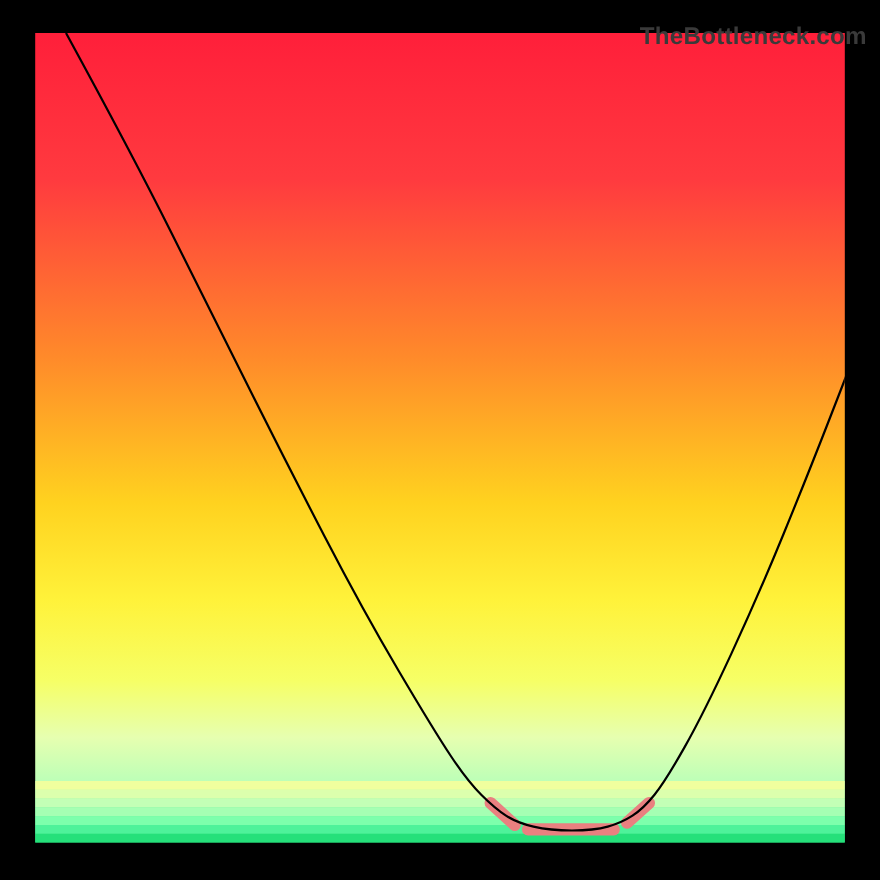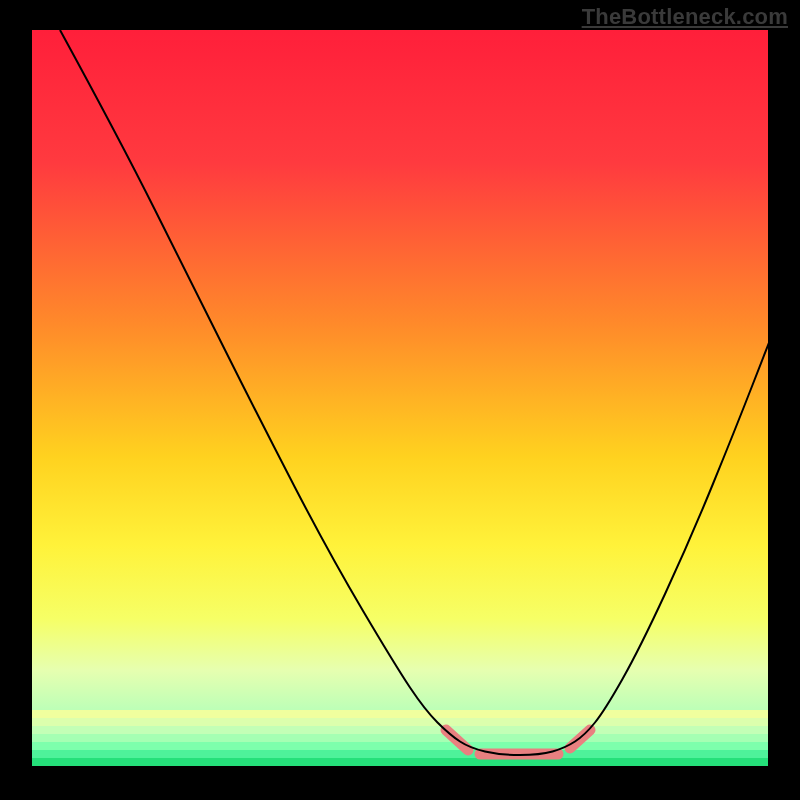--- a/index.html
+++ b/index.html
@@ -12,28 +12,27 @@
     font-family: Arial, Helvetica, sans-serif;
   }
   .frame {
     position: relative;
     width: 800px;
     height: 800px;
     background: #000;
   }
   .watermark {
     position: absolute;
-    top: 4px;
+    top: 20px;
     right: 12px;
     color: #3a3a3a;
     font-size: 22px;
     font-weight: 600;
     letter-spacing: 0.2px;
     z-index: 5;
-    text-decoration: underline;
   }
   svg {
     position: absolute;
     top: 0;
     left: 0;
   }
 </style>
 </head>
 <body>
 <div class="frame">

